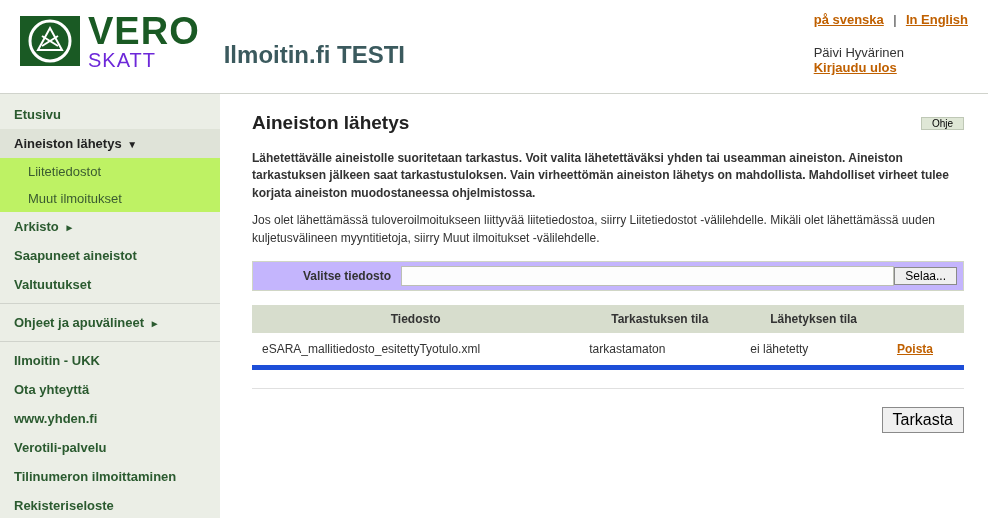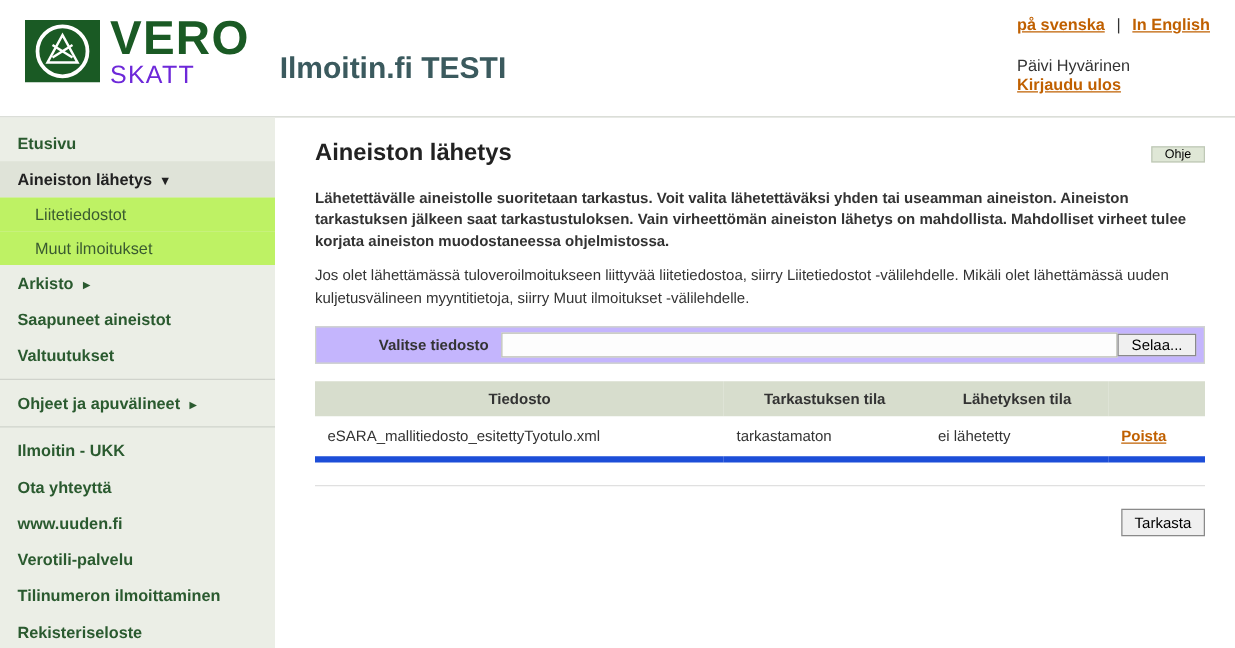--- a/index.html
+++ b/index.html
@@ -39,21 +39,21 @@
   .file-input { flex: 1; height: 20px; background: #fdfdfd; border: 1px solid #bcbfb4; font-size: 12px; padding: 1px 4px; }
   .browse-btn { margin-left: 0; padding: 1px 10px; font-size: 12px; border: 1px solid #8a8a8a; background: #f0f0f0; cursor: pointer; }
 
   .table { width: 100%; margin-top: 14px; border-collapse: collapse; }
   .table th { text-align: center; background: #d7ddcd; font-size: 12px; font-weight: bold; padding: 7px 10px; }
   .table td { padding: 9px 10px; font-size: 12px; color: #333; }
   .table td a { color: #c06000; font-weight: bold; text-decoration: underline; }
   .table-row-sep td { border-bottom: 5px solid #1d4ed8; }
 
   .action-row { text-align: right; margin-top: 18px; }
-  .check-btn { background: #f0f0f0; border: 1px solid #8a8a8a; padding: 3px 10px; font-size: 12px; cursor: pointer; }
+  .check-btn { background: #f0f0f0; border: 1px solid #8a8a8a; padding: 3px 10px; font-size: 16px; cursor: pointer; }
 
   .main > hr { border: none; border-top: 1px solid #e0e0e0; margin-top: 18px; }
 </style>
 </head>
 <body>
 
 <div class="header">
   <div class="logo-block">
     <svg class="logo-img" viewBox="0 0 60 50">
       <rect x="0" y="0" width="60" height="50" fill="#1a5a24"></rect>
@@ -97,21 +97,21 @@
     <div class="side-item link"><span>Saapuneet aineistot</span></div>
     <div class="side-item link"><span>Valtuutukset</span></div>
     <div class="side-separator"></div>
     <div class="side-item link">
       <span>Ohjeet ja apuvälineet</span>
       <span class="side-arrow">►</span>
     </div>
     <div class="side-separator"></div>
     <div class="side-item link"><span>Ilmoitin - UKK</span></div>
     <div class="side-item link"><span>Ota yhteyttä</span></div>
-    <div class="side-item link"><span>www.uuden.fi</span></div>
+    <div class="side-item link"><span>www.yhden.fi</span></div>
     <div class="side-item link"><span>Verotili-palvelu</span></div>
     <div class="side-item link"><span>Tilinumeron ilmoittaminen</span></div>
     <div class="side-item link"><span>Rekisteriseloste</span></div>
   </div>
 
   <div class="main">
     <div class="title-row">
       <h1 class="page-title">Aineiston lähetys</h1>
       <button class="ohje-btn">Ohje</button>
     </div>

